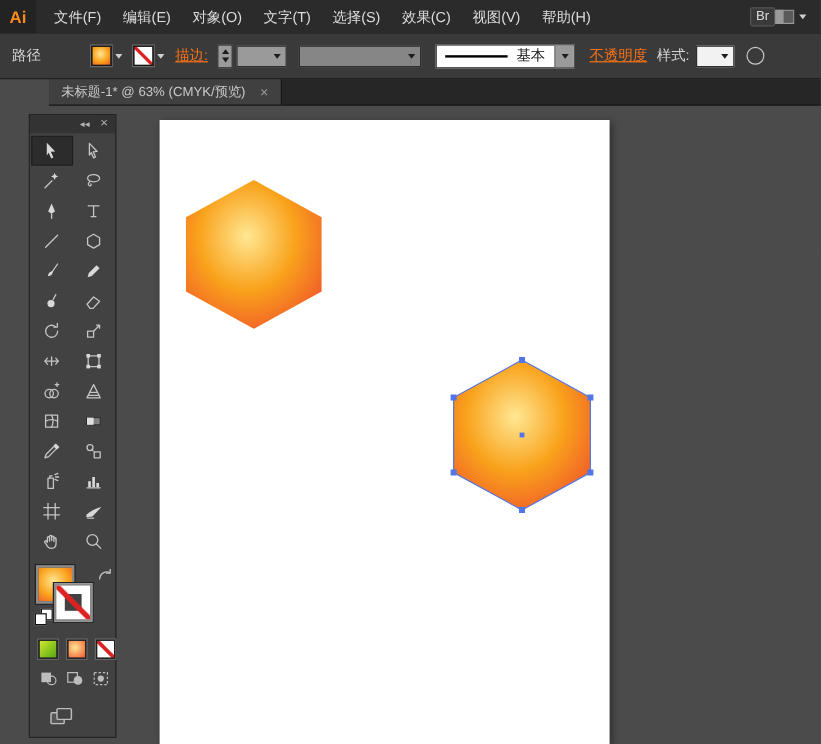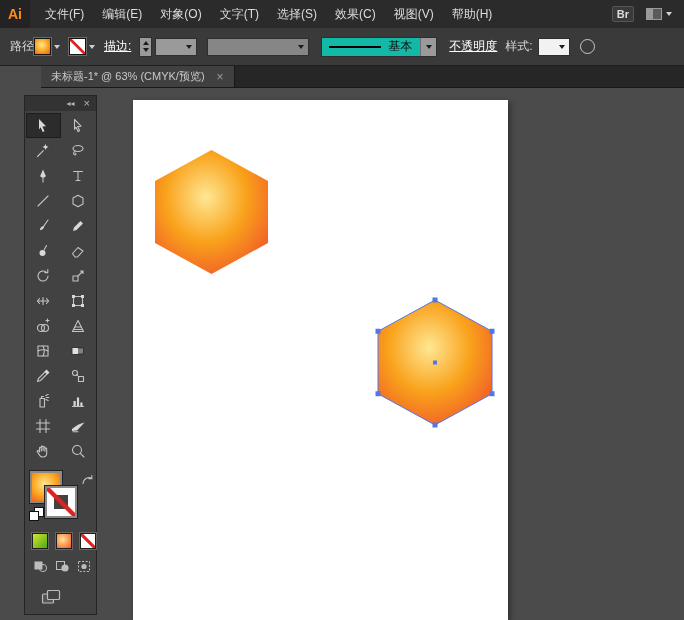--- a/index.html
+++ b/index.html
@@ -7,44 +7,44 @@
        font-family:"Liberation Sans",sans-serif;}
   .app{position:relative;width:684px;height:620px;}
 
   
   .menu-bar{position:absolute;top:0;left:0;right:0;height:28px;background:#2b2b2b;
     border-bottom:1px solid #191919;display:flex;align-items:center;color:#dcdcdc;font-size:12px;z-index:10;}
   .logo{width:30px;height:28px;display:flex;align-items:center;justify-content:center;
     background:#232323;color:var(--accent);font-weight:bold;font-size:14px;}
   .menus{display:flex;margin-left:6px;}
   .menu-item{padding:0 9px;line-height:28px;cursor:default;}
-  .mb-right{margin-left:auto;display:flex;align-items:center;gap:12px;margin-right:12px;font-weight:bold;}
+  .mb-right{margin-left:auto;display:flex;align-items:center;gap:0;margin-right:12px;}
   .br-btn{border:1px solid #555;background:#3a3a3a;font-size:11px;padding:1px 4px;border-radius:2px;}
   .ws-btn{display:flex;align-items:center;gap:4px;}
 
   
   .control-bar{position:absolute;top:28px;left:0;right:0;height:38px;background:#3a3a3a;
     border-bottom:1px solid #202020;display:flex;align-items:center;font-size:12px;color:#d6d6d6;
     padding:0 10px;box-sizing:border-box;z-index:10;}
-  .ctx-label{}
+  .ctx-label{margin-right:42px;}
   .swatch-combo{display:flex;align-items:center;gap:3px;margin-right:9px;}
   .swatch{width:15px;height:15px;border:1px solid #151515;box-shadow:0 0 0 1px #6a6a6a;}
   .fill-swatch{background:radial-gradient(circle at 45% 40%,var(--gcenter),var(--gmid) 55%,var(--gedge));}
   .none-swatch{background:linear-gradient(45deg,#fff 42%,#d22 45%,#d22 55%,#fff 58%);}
   .tri-down{width:0;height:0;border-left:3px solid transparent;border-right:3px solid transparent;border-top:4px solid #cfcfcf;}
   .tri-down.dark{border-top-color:#1c1c1c;}
   .tri-up.dark{width:0;height:0;border-left:3px solid transparent;border-right:3px solid transparent;border-bottom:4px solid #1c1c1c;}
-  .link{color:#ffffff;text-decoration:underline;margin-right:8px;cursor:default;}
+  .link{color:#f97316;text-decoration:underline;margin-right:8px;cursor:default;}
   .spinner{width:11px;height:18px;background:#9a9a9a;border:1px solid #2e2e2e;display:flex;flex-direction:column;
     align-items:center;justify-content:center;gap:3px;margin-right:3px;}
   .combo{height:18px;background:#9a9a9a;border:1px solid #2e2e2e;display:flex;align-items:center;
     justify-content:flex-end;padding:0 4px;box-sizing:border-box;}
   .combo.weight{width:42px;margin-right:10px;}
   .combo.profile{width:102px;background:#868686;margin-right:12px;}
-  .brush-combo{height:18px;display:flex;align-items:center;border:1px solid #2e2e2e;background:#14b8a6;margin-right:12px;}
+  .brush-combo{height:18px;display:flex;align-items:center;border:1px solid #2e2e2e;background:#ffffff;margin-right:12px;}
   .brush-line{width:52px;height:2px;background:#000;margin:0 7px;}
   .brush-name{color:#111;font-size:12px;padding-right:8px;}
   .brush-arrow{width:15px;align-self:stretch;background:#9a9a9a;border-left:1px solid #6f6f6f;
     display:flex;align-items:center;justify-content:center;}
   .style-label{margin-right:5px;}
   .combo.style{width:32px;background:#f2f2f2;}
   .panel-circle{width:13px;height:13px;border:1px solid #c9c9c9;border-radius:50%;margin-left:10px;flex:none;}
 
   
   .tab-bar{position:absolute;top:66px;left:0;right:0;height:21px;background:#262626;

